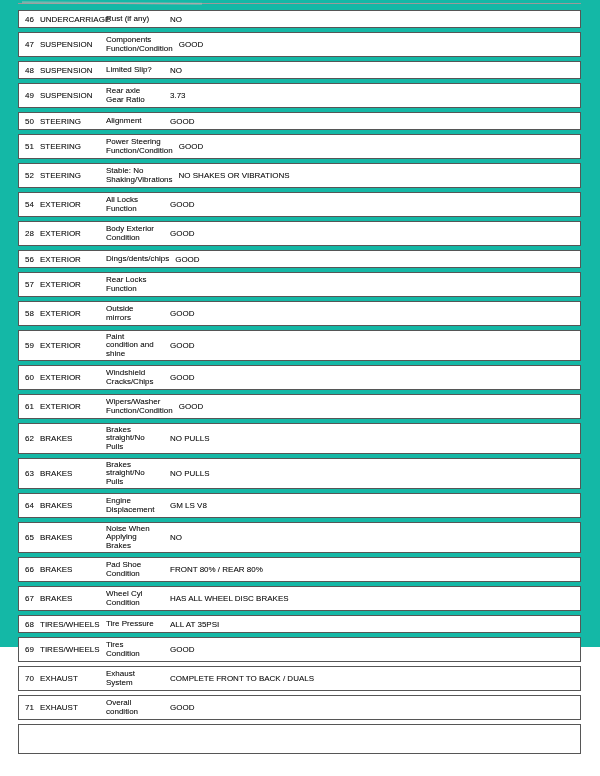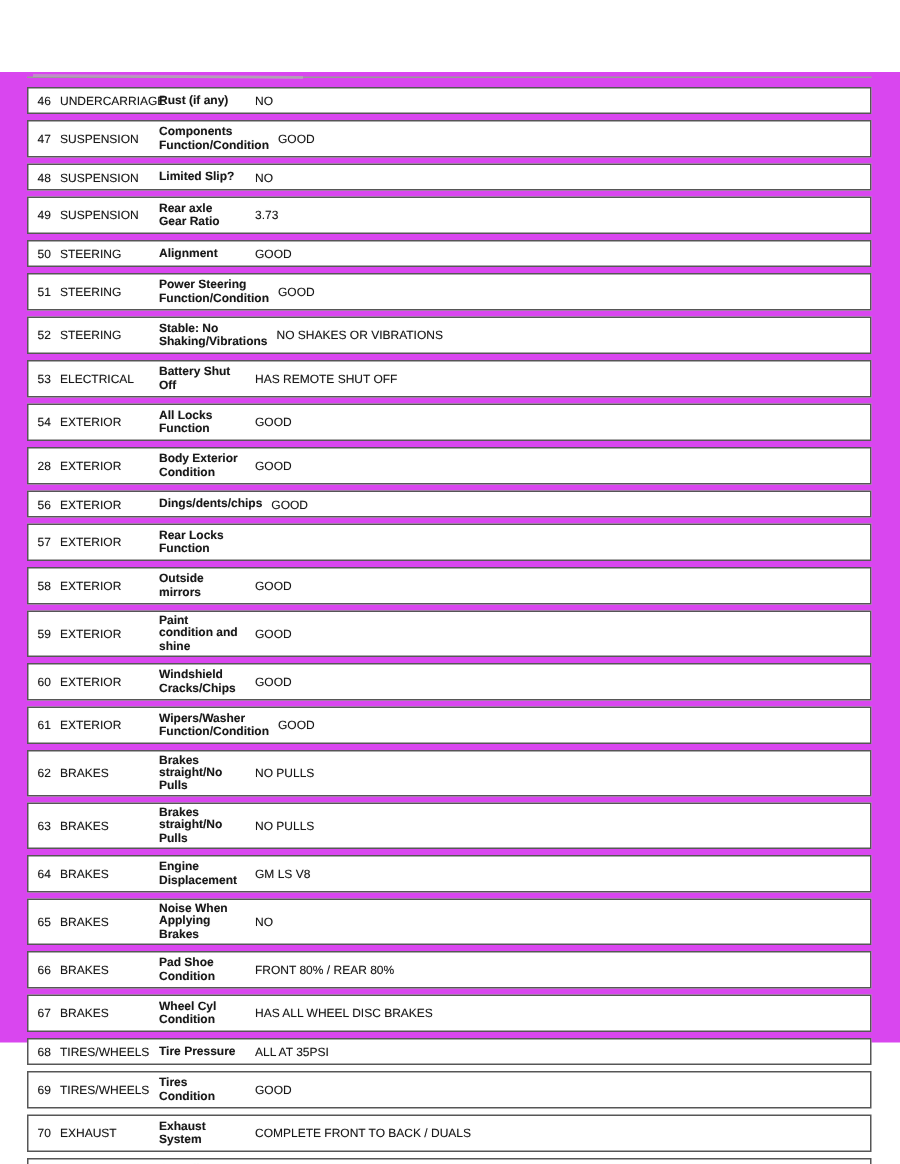--- a/index.html
+++ b/index.html
@@ -8,22 +8,21 @@
     width: 600px;
     height: 776px;
     overflow: hidden;
     background: #ffffff;
     font-family: "Liberation Sans", sans-serif;
   }
   .page {
     position: relative;
     width: 600px;
     height: 647px;
-    background: #d946ef;
-    margin-top: 48px;
+    background: #14b8a6;
   }
   
   .top-edge-line {
     position: absolute;
     left: 18px;
     top: 3px;
     width: 563px;
     height: 1px;
     background: #9a9a9a;
   }
@@ -66,21 +65,21 @@
   .cat {
     flex: none;
     width: 66px;
     font-size: 8px;
   }
   .item {
     flex: none;
     min-width: 58px;
     margin-right: 6px;
     font-size: 8px;
-    font-weight: bold;
+    font-weight: normal;
     line-height: 1.07;
     white-space: pre-line;
   }
   .val {
     font-size: 8px;
     white-space: nowrap;
   }
 </style>
 </head>
 <body>
@@ -135,27 +134,20 @@
   </div>
 
   <div class="row h2">
     <span class="num">52</span>
     <span class="cat">STEERING</span>
     <span class="item">Stable: No
 Shaking/Vibrations</span>
     <span class="val">NO SHAKES OR VIBRATIONS</span>
   </div>
 
-  <div class="row h2">
-    <span class="num">53</span>
-    <span class="cat">ELECTRICAL</span>
-    <span class="item">Battery Shut
-Off</span>
-    <span class="val">HAS REMOTE SHUT OFF</span>
-  </div>
 
   <div class="row h2">
     <span class="num">54</span>
     <span class="cat">EXTERIOR</span>
     <span class="item">All Locks
 Function</span>
     <span class="val">GOOD</span>
   </div>
 
   <div class="row h2">

